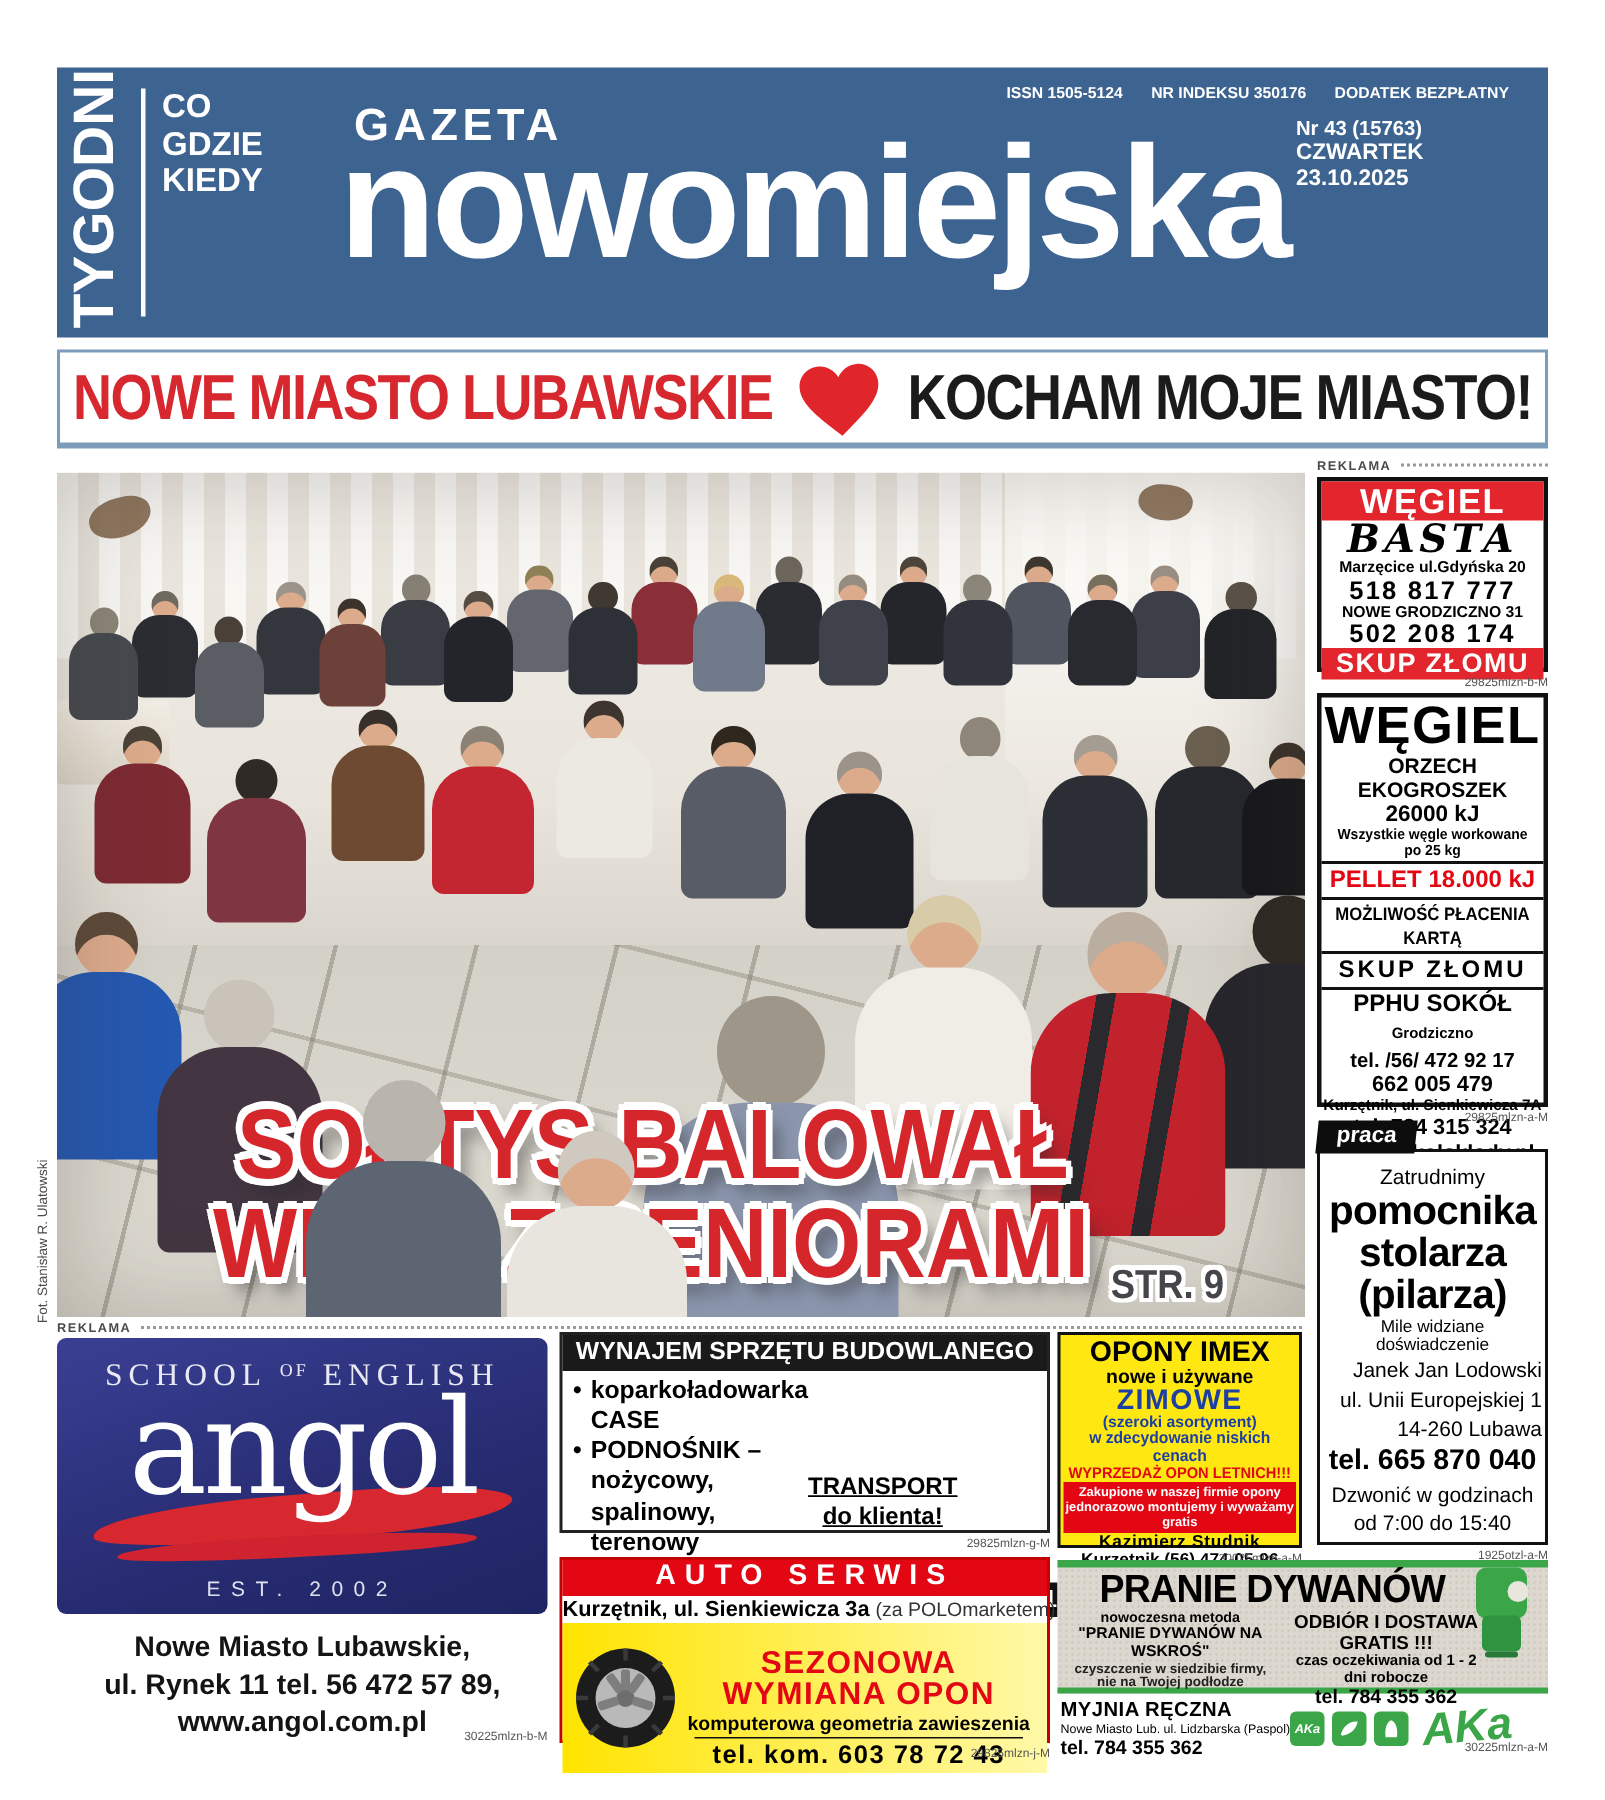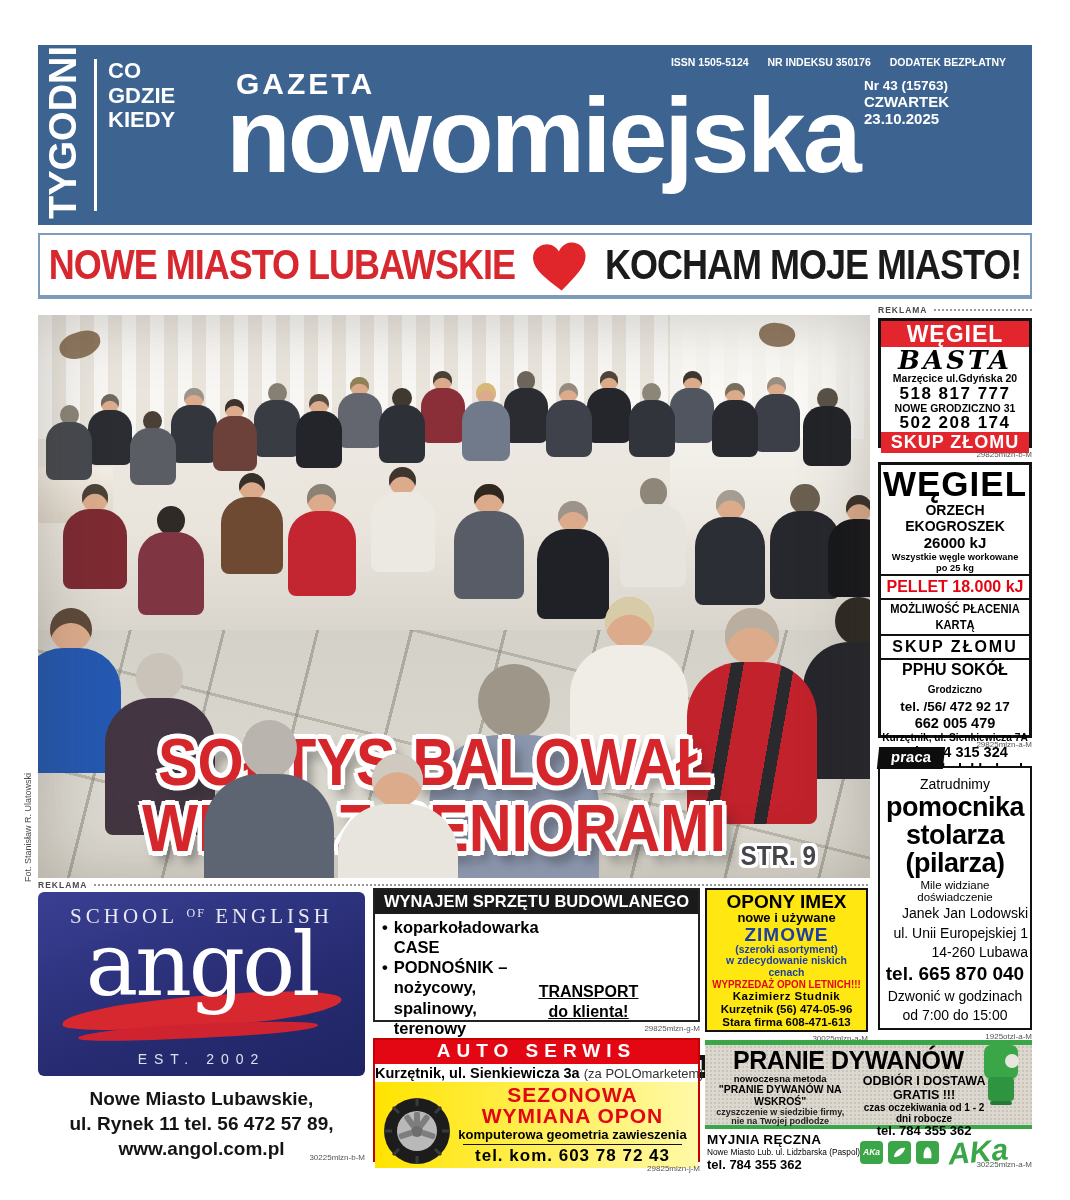--- a/index.html
+++ b/index.html
@@ -148,21 +148,21 @@
   .op-redbox{background:#e30613;color:#fff;font-weight:bold;font-size:8.6px;line-height:1.15;padding:2px 1px;margin:0 1px;}
   .op-t7{font-size:11.5px;font-weight:bold;line-height:12.5px;letter-spacing:.5px;}
   .op-t8{font-size:11.5px;font-weight:bold;line-height:12.5px;}
   .id-opony{left:705px;top:1034px;width:163px;text-align:right;}
 
   
   .auto{left:373px;top:1038px;width:327px;height:124px;border:2px solid #c40000;box-sizing:border-box;display:flex;flex-direction:column;}
   .auto-head{background:#e30613;color:#fff;font-weight:bold;font-size:19px;letter-spacing:6px;text-align:center;padding:0 0 2px;}
   .auto-sub{background:#fff;font-size:14.5px;text-align:center;padding:1px 0;font-weight:bold;white-space:nowrap;}
   .auto-sub .par{font-weight:normal;font-size:13px;color:#333;}
-  .auto-body{flex:1;background:linear-gradient(90deg,#ffe400,#fff9a8);display:flex;align-items:flex-end;padding:2px 6px 3px;}
+  .auto-body{flex:1;background:linear-gradient(90deg,#ffe400,#fff9a8);display:flex;align-items:flex-start;padding:16px 6px 3px;}
   .tire-wrap{width:72px;display:flex;align-items:center;justify-content:center;}
   .auto-right{flex:1;text-align:center;}
   .sez1,.sez2{font-size:21px;font-weight:bold;color:#e30613;letter-spacing:1px;line-height:21px;}
   .geo{font-size:13px;font-weight:bold;line-height:15px;margin-top:1px;}
   .auto-line{border-top:1.5px solid #111;margin:2px 10px;}
   .auto-tel{font-size:17px;font-weight:bold;letter-spacing:1px;line-height:18px;}
   .id-auto{left:373px;top:1164px;width:327px;}
 
   
   .pranie{left:705px;top:1040px;width:327px;background:#fff;}
@@ -441,21 +441,21 @@
   <div class="pr-zatr">Zatrudnimy</div>
   <div class="pr-big">pomocnika</div>
   <div class="pr-big">stolarza</div>
   <div class="pr-big">(pilarza)</div>
   <div class="pr-mile">Mile widziane doświadczenie</div>
   <div class="pr-addr">Janek Jan Lodowski</div>
   <div class="pr-addr">ul. Unii Europejskiej 1</div>
   <div class="pr-addr">14-260 Lubawa</div>
   <div class="pr-tel">tel. 665 870 040</div>
   <div class="pr-hours">Dzwonić w godzinach</div>
-  <div class="pr-hours">od 7:00 do 15:00</div>
+  <div class="pr-hours">od 7:00 do 15:40</div>
 </div>
 <div class="abs adid id-praca">1925otzl-a-M</div>
 
 <div class="abs angol-blue">
   <div class="school-line">
     <span>SCHOOL</span>
     <span class="of">OF</span>
     <span>ENGLISH</span>
   </div>
   <div class="brush"></div>
@@ -496,20 +496,24 @@
 </div>
 <div class="abs adid id-wyn">29825mlzn-g-M</div>
 
 <div class="abs opony">
   <div class="op-t1">OPONY IMEX</div>
   <div class="op-t2">nowe i używane</div>
   <div class="op-t3">ZIMOWE</div>
   <div class="op-t4">(szeroki asortyment)</div>
   <div class="op-t5">w zdecydowanie niskich cenach</div>
   <div class="op-t6">WYPRZEDAŻ OPON LETNICH!!!</div>
+  <div class="op-redbox">
+    <div>Zakupione w naszej firmie opony</div>
+    <div>jednorazowo montujemy i wyważamy gratis</div>
+  </div>
   <div class="op-t7">Kazimierz Studnik</div>
   <div class="op-t8">Kurzętnik (56) 474-05-96</div>
   <div class="op-t8">Stara firma 608-471-613</div>
 </div>
 <div class="abs adid id-opony">30025mlzn-a-M</div>
 
 <div class="abs auto">
   <div class="auto-head">AUTO SERWIS</div>
   <div class="auto-sub"><span>Kurzętnik, ul. Sienkiewicza 3a</span> <span class="par">(za POLOmarketem)</span></div>
   <div class="auto-body">

